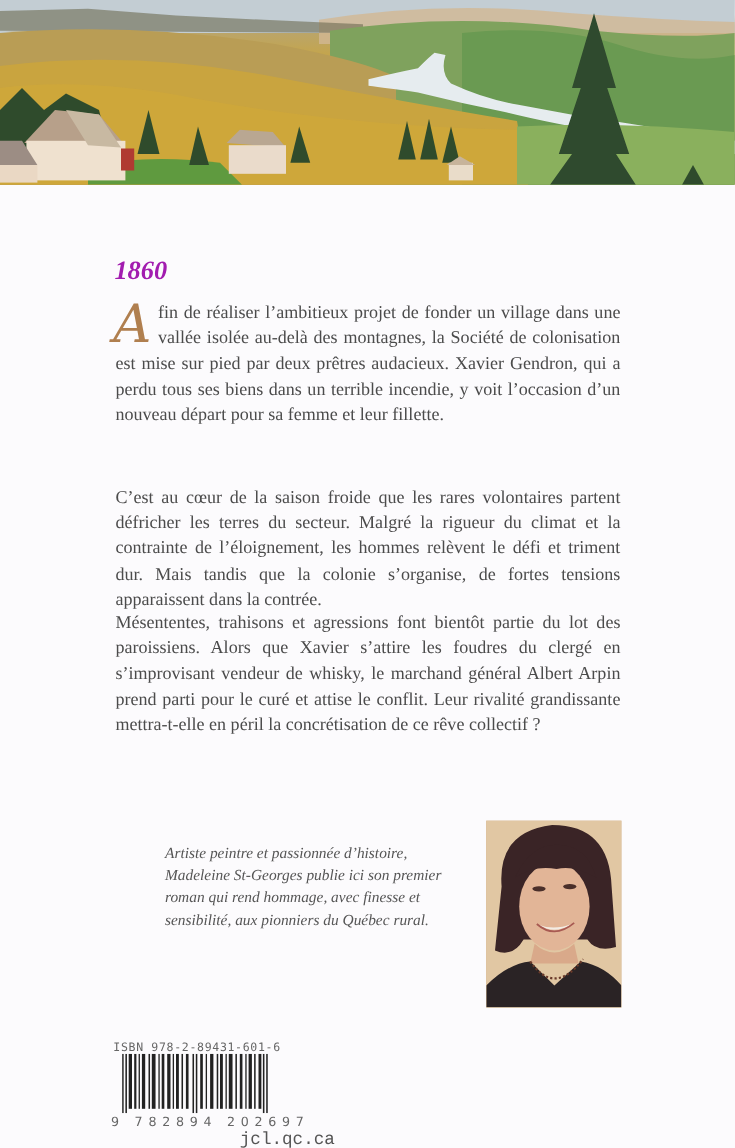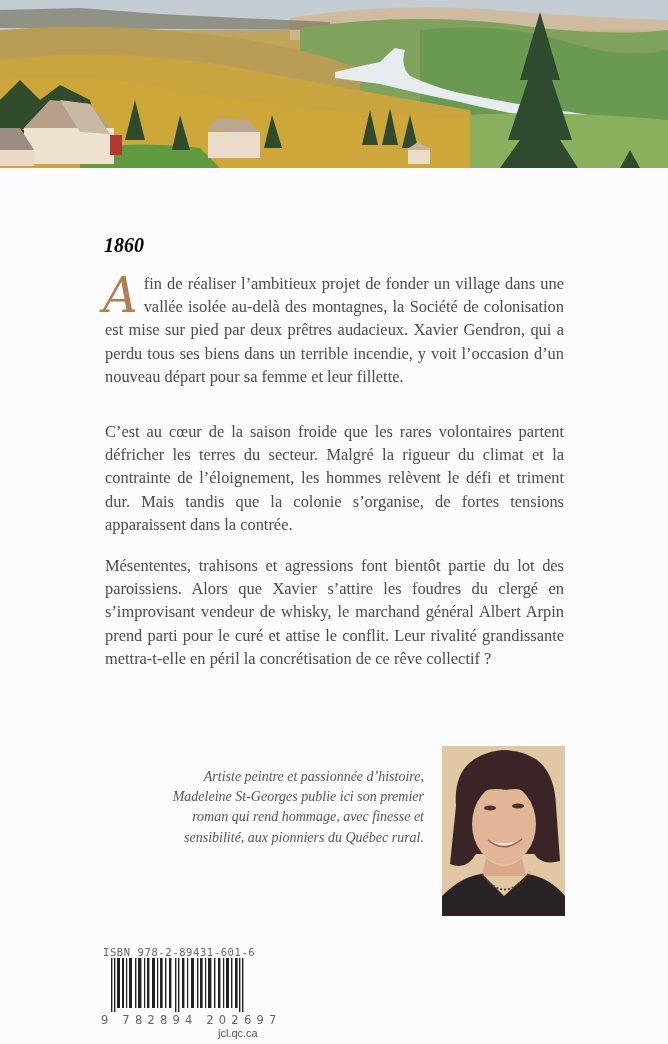--- a/index.html
+++ b/index.html
@@ -12,43 +12,43 @@
   }
   .painting {
     position: absolute; left: 0; top: 0; width: 668px; height: 168px;
     overflow: hidden;
     background: linear-gradient(180deg, #b9c6cf 0%, #cfd6d9 8%, #b8a572 14%, #c4a54c 30%, #c9a445 60%, #b89a3e 100%);
   }
   .painting svg { position: absolute; left: 0; top: 0; }
 
   .year {
     position: absolute; left: 104px; top: 234px;
-    font-size: 20px; font-weight: bold; font-style: italic; color: #000000;
+    font-size: 24px; font-weight: bold; font-style: italic; color: #a21caf;
   }
   .body-text {
     position: absolute; left: 105px; width: 459px;
     font-size: 16.4px; line-height: 23.2px; text-align: justify;
     color: #4b4b4b;
   }
   .p1 { top: 272px; }
-  .p2 { top: 420px; }
+  .p2 { top: 440px; }
   .p3 { top: 554px; }
   .dropcap {
     float: left;
     font-family: "DejaVu Serif", serif;
     font-style: italic;
     font-size: 48px; line-height: 42px;
     color: #b07f4f;
     margin: 2px 6px 0 -2px;
     height: 44px;
   }
   .bio {
     position: absolute; left: 150px; top: 767px; width: 274px;
     font-style: italic; font-size: 14px; line-height: 20.2px;
-    text-align: right; color: #555;
+    text-align: left; color: #555;
   }
   .photo {
     position: absolute; left: 442px; top: 746px; width: 123px; height: 170px;
     overflow: hidden; background: #d8b98f;
   }
   .photo svg { display: block; }
   .isbn {
     position: absolute; left: 103px; top: 946px;
     font-family: "DejaVu Sans Mono", "Liberation Mono", monospace;
     font-size: 10.5px; color: #666; letter-spacing: 0.6px;
@@ -56,22 +56,22 @@
   .barcode {
     position: absolute; left: 111px; top: 958px; width: 162px; height: 54px;
   }
   .barcode-digits {
     position: absolute; left: 101px; top: 1013px;
     font-family: "DejaVu Sans", "Liberation Sans", sans-serif;
     font-size: 11.5px; color: #666; letter-spacing: 5.2px;
   }
   .site {
     position: absolute; left: 218px; top: 1027px;
-    font-family: Liberation Sans, sans-serif;
-    font-size: 11px; color: #555;
+    font-family: Liberation Mono, monospace;
+    font-size: 16px; color: #555;
   }
 </style>
 </head>
 <body>
 
 <div class="painting">
   <svg width="668" height="168" viewBox="0 0 668 168">
 
     <rect x="0" y="0" width="668" height="30" fill="#c3cdd3"></rect>
     <path d="M290 18 Q400 0 520 12 Q600 18 668 20 L668 40 L290 40 Z" fill="#d2b894" opacity="0.8"></path>

